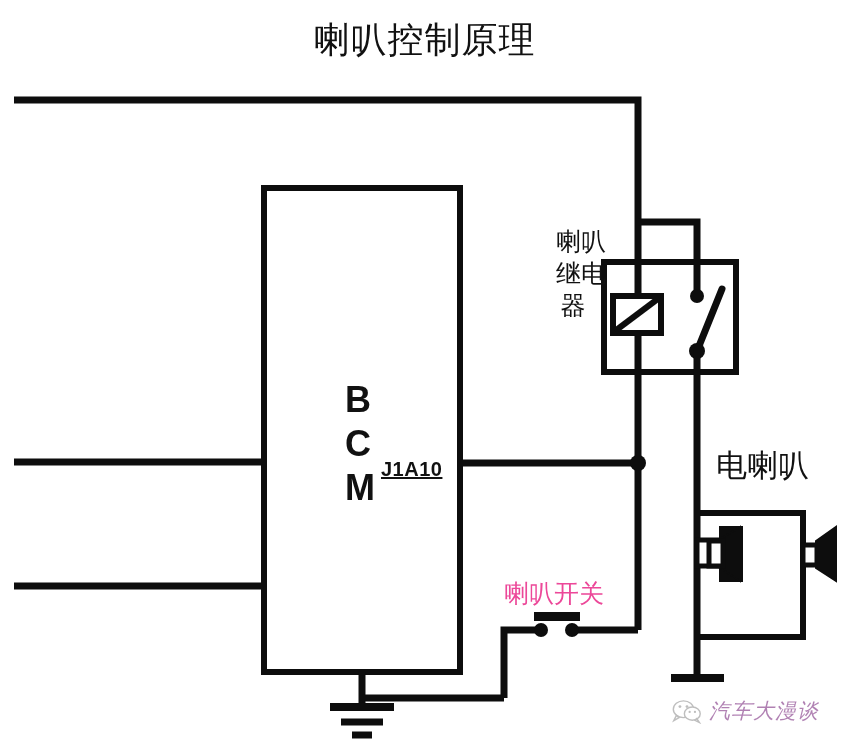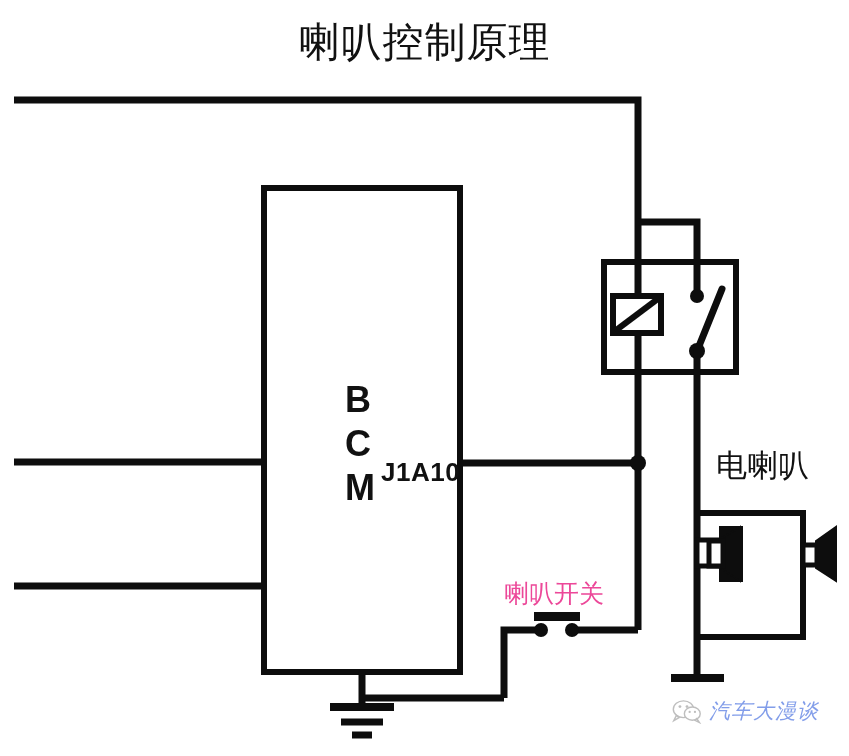--- a/index.html
+++ b/index.html
@@ -66,40 +66,41 @@
     color: #161616;
     white-space: pre;
     line-height: 1.0;
     user-select: none;
   }
   #page-title {
     left: 0;
     top: 22px;
     width: 849px;
     text-align: center;
-    font-size: 41px;
+    font-size: 36px;
     letter-spacing: 1px;
     color: #111111;
   }
   #bcm-letters {
     left: 345px;
     top: 378px;
     font-size: 36px;
     font-weight: bold;
     line-height: 1.22;
     letter-spacing: 0px;
     color: #111111;
   }
   #pin-code {
     left: 381px;
     top: 459px;
-    font-size: 26px;
+    font-size: 20px;
     font-weight: bold;
     letter-spacing: 0.5px;
     color: #111111;
+    text-decoration: underline;
   }
   #relay-label {
     left: 556px;
     top: 226px;
     width: 34px;
     font-size: 25px;
     line-height: 1.27;
     text-align: center;
     color: #111111;
   }
@@ -120,21 +121,21 @@
     position: absolute;
     left: 672px;
     top: 697px;
     display: flex;
     align-items: center;
     gap: 7px;
     opacity: 0.55;
   }
   #watermark .wm-text {
     font-size: 21px;
-    color: #1d4ed8;
+    color: #701a75;
     letter-spacing: 1px;
     font-style: italic;
   }
   #watermark .wm-logo {
     width: 30px;
     height: 26px;
   }
 </style>
 </head>
 <body>
@@ -239,20 +240,23 @@
   </svg>
 
   <div class="label" id="page-title">喇叭控制原理</div>
 
   <div class="label" id="bcm-letters">B
 C
 M</div>
 
   <div class="label" id="pin-code">J1A10</div>
 
+  <div class="label" id="relay-label">喇叭
+继电
+器</div>
 
   <div class="label" id="horn-label">电喇叭</div>
 
   <div class="label" id="switch-label">喇叭开关</div>
 
   <div id="watermark">
     <svg class="wm-logo" viewBox="0 0 34 28">
       <ellipse cx="13" cy="12" rx="11.5" ry="9.5" fill="none" stroke="#8a8a8a" stroke-width="1.6"></ellipse>
       <path d="M 5 19 L 2 25 L 8 21.5 Z" fill="none" stroke="#8a8a8a" stroke-width="1.6"></path>
       <circle cx="9" cy="9" r="1.6" fill="#8a8a8a"></circle>

